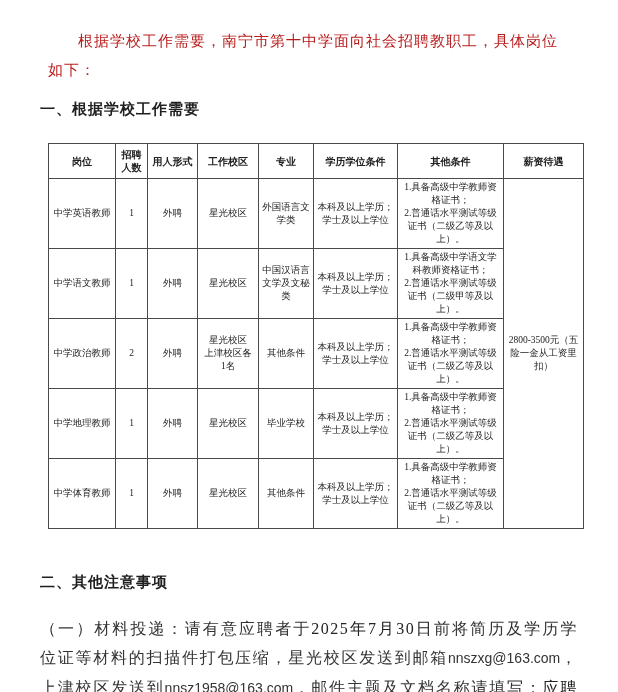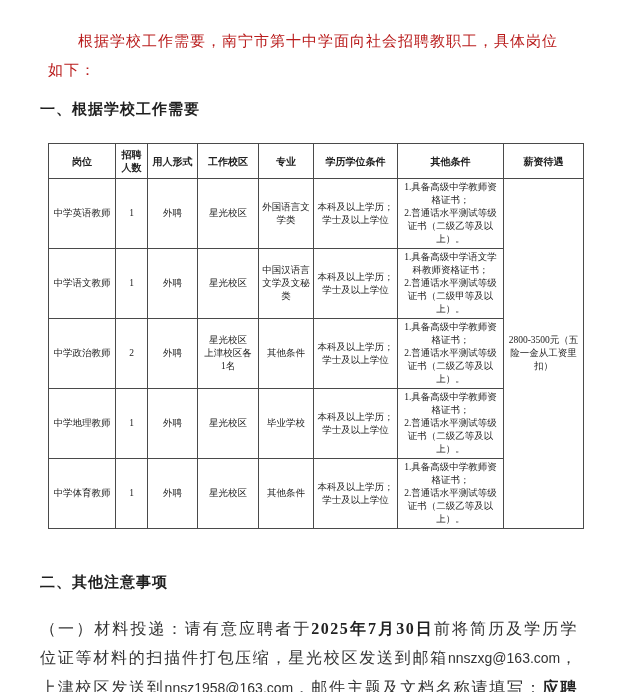--- a/index.html
+++ b/index.html
@@ -18,21 +18,21 @@
     text-align:center;vertical-align:middle;
     padding:2px 3px;white-space:pre-line;overflow:hidden;
   }
   table.jobs th{font-weight:bold;font-size:10px;height:30px;}
   table.jobs tr.r{height:49px;}
   td.left{text-align:left;}
   td.c-salary{text-align:left;vertical-align:middle;font-size:10px;line-height:14px;}
 
   .note{font-family:"Liberation Serif",serif;font-size:16px;line-height:29px;
         letter-spacing:1.5px;color:#333;text-align:justify;margin:22px 0 0 0;}
-  .note .b{font-weight:bold;color:#222;}
+  .note .b{font-weight:normal;color:#222;}
   .note .email{font-family:Liberation Sans, sans-serif;font-size:14px;letter-spacing:0;}
 </style>
 </head>
 <body>
 
 <div class="doc">
 
   <p class="intro">根据学校工作需要，南宁市第十中学面向社会招聘教职工，具体岗位如下：</p>
 
   <p class="sec-heading sec1">一、根据学校工作需要</p>

